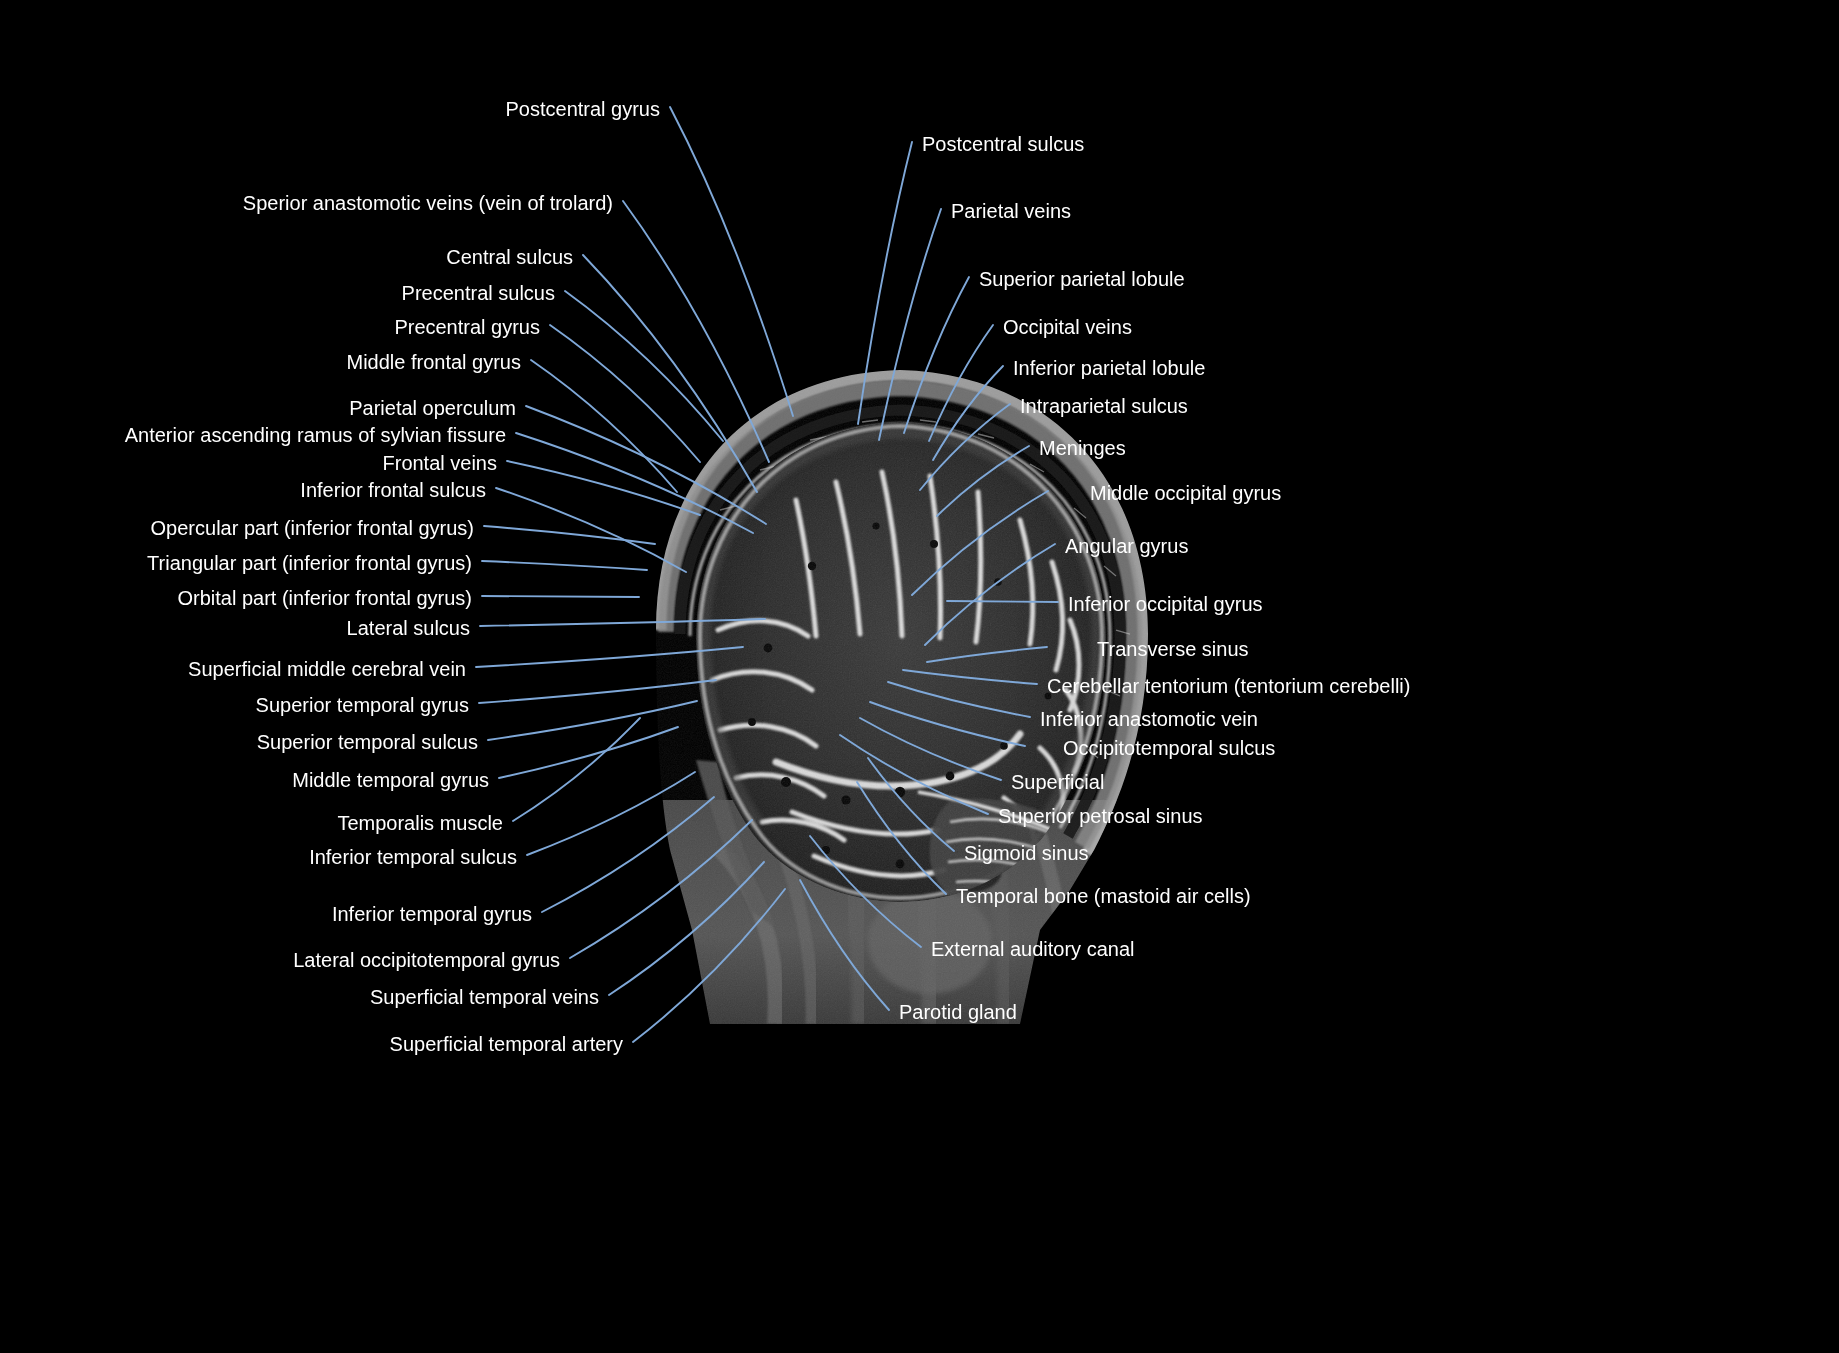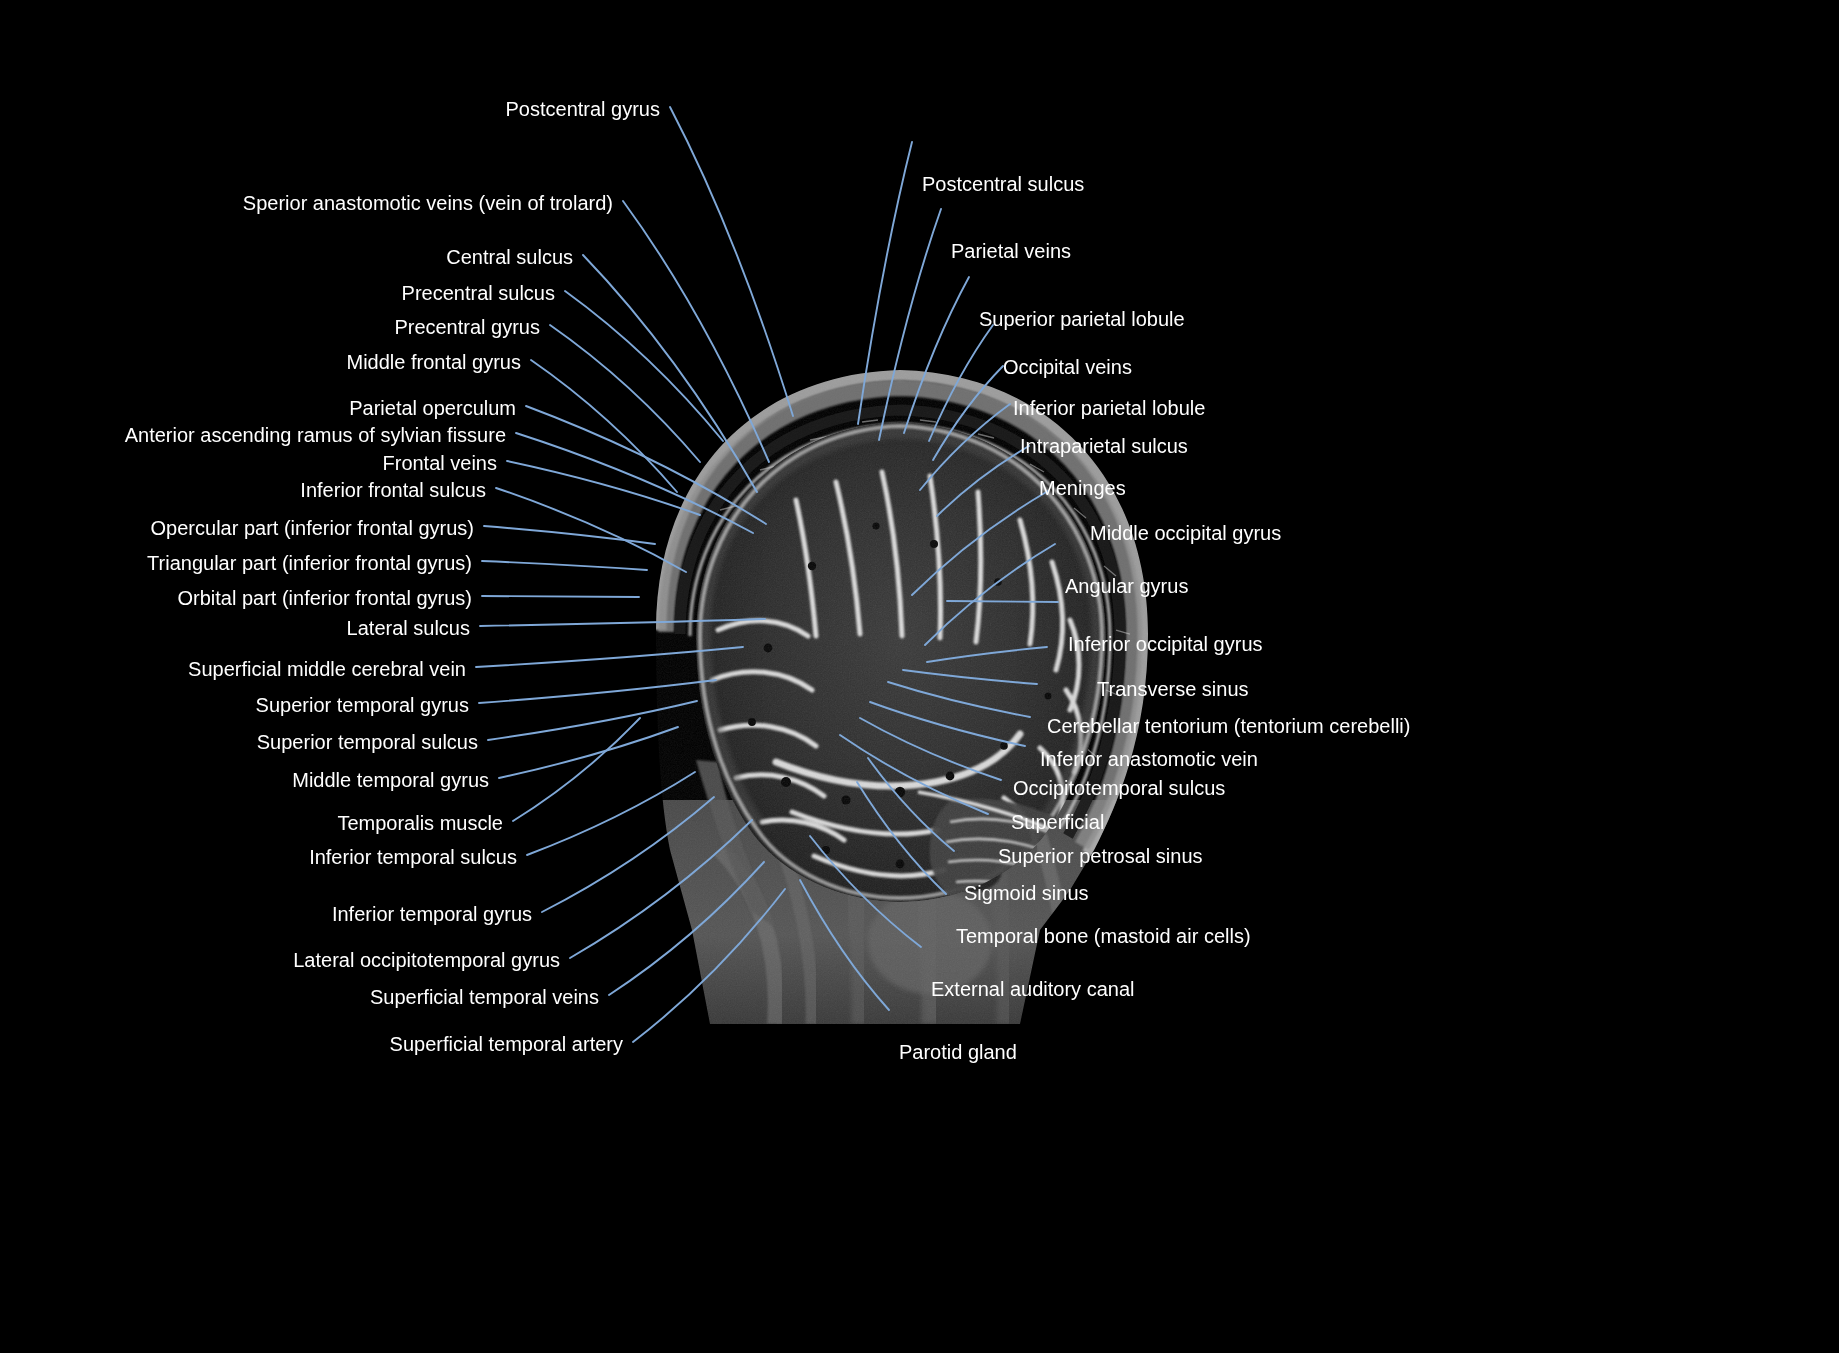--- a/index.html
+++ b/index.html
@@ -35,21 +35,21 @@
   
   .label{
     position:absolute;
     color:#ffffff;
     font-size:20px;
     line-height:30px;
     white-space:nowrap;
     letter-spacing:0px;
   }
   .label.right{transform:translateX(-100%);}
-  .label.left{transform:translateX(0);margin-top:40px;}
+  .label.left{transform:translateX(0);}
 </style>
 </head>
 <body>
 
 <div id="root">
 
   <div id="mri-wrap">
     <svg width="600" height="694" viewBox="0 0 600 694" xmlns="http://www.w3.org/2000/svg">
       <defs>
         <radialGradient id="wmGrad" cx="50%" cy="45%" r="62%">
@@ -305,21 +305,21 @@
       <div class="label left" style="left: 1003px; top: 312px;">Occipital veins</div>
       <div class="label left" style="left: 1013px; top: 353px;">Inferior parietal lobule</div>
       <div class="label left" style="left: 1020px; top: 391px;">Intraparietal sulcus</div>
       <div class="label left" style="left: 1039px; top: 433px;">Meninges</div>
       <div class="label left" style="left: 1058px; top: 478px; padding-left: 32px;">Middle occipital gyrus</div>
       <div class="label left" style="left: 1065px; top: 531px;">Angular gyrus</div>
       <div class="label left" style="left: 1068px; top: 589px;">Inferior occipital gyrus</div>
       <div class="label left" style="left: 1057px; top: 634px; padding-left: 40px;">Transverse sinus</div>
       <div class="label left" style="left: 1047px; top: 671px;">Cerebellar tentorium (tentorium cerebelli)</div>
       <div class="label left" style="left: 1040px; top: 704px;">Inferior anastomotic vein</div>
-      <div class="label left" style="left: 1013px; top: 733px;">Occipitotemporal sulcus</div>
+      <div class="label left" style="left: 1063px; top: 733px;">Occipitotemporal sulcus</div>
       <div class="label left" style="left: 1011px; top: 767px;">Superficial</div>
       <div class="label left" style="left: 998px; top: 801px;">Superior petrosal sinus</div>
       <div class="label left" style="left: 964px; top: 838px;">Sigmoid sinus</div>
       <div class="label left" style="left: 956px; top: 881px;">Temporal bone (mastoid air cells)</div>
       <div class="label left" style="left: 931px; top: 934px;">External auditory canal</div>
       <div class="label left" style="left: 899px; top: 997px;">Parotid gland</div>
     </div>
 
 </div>
 

